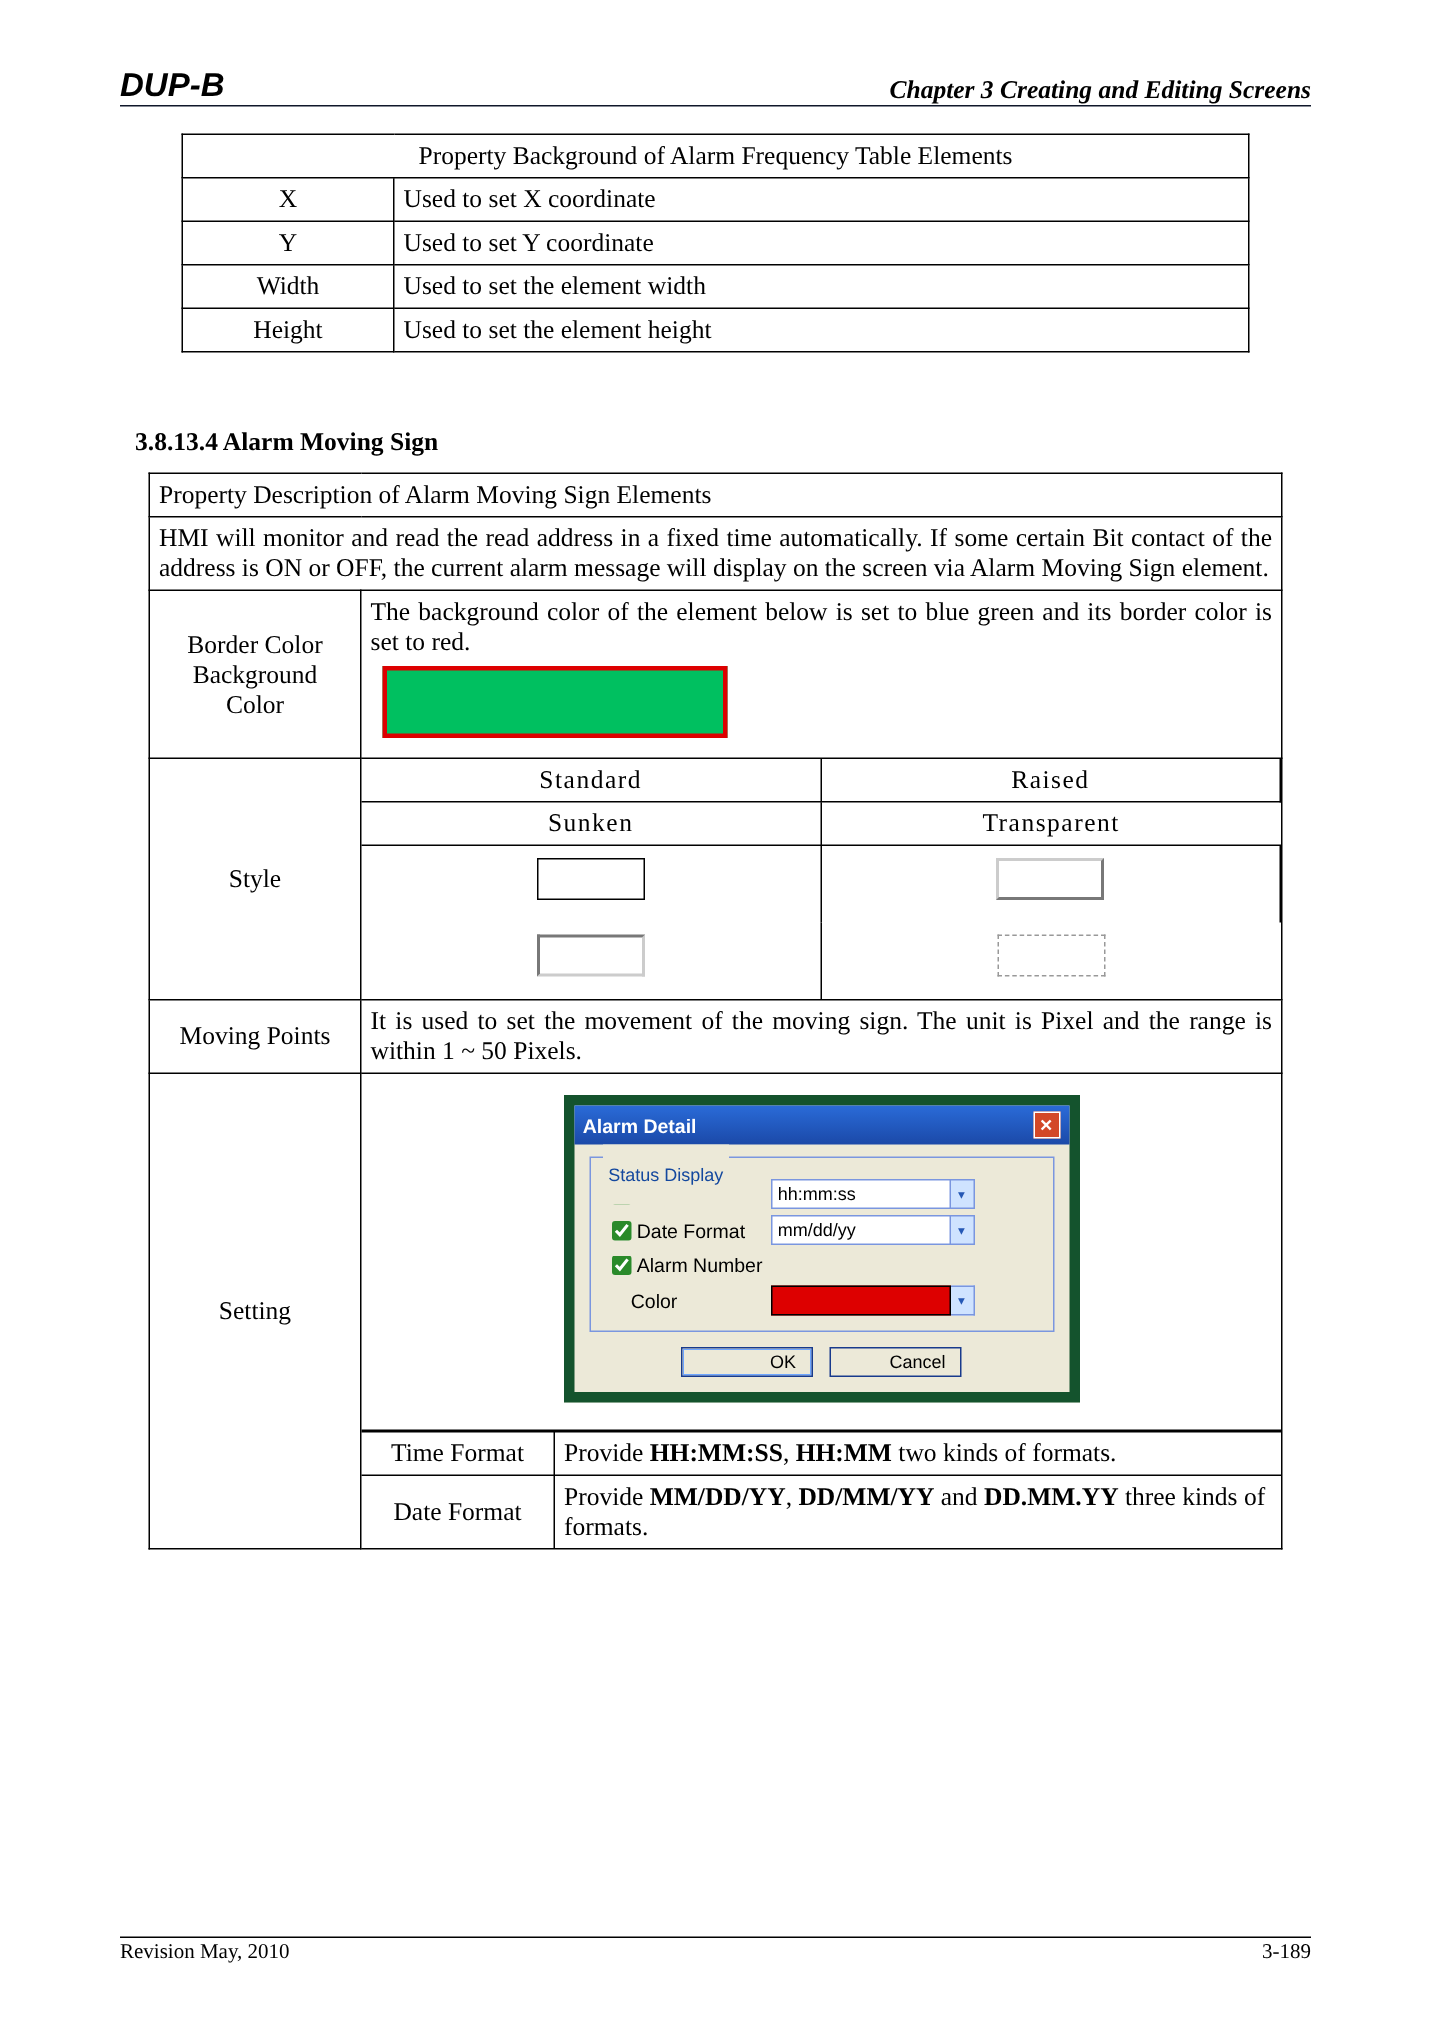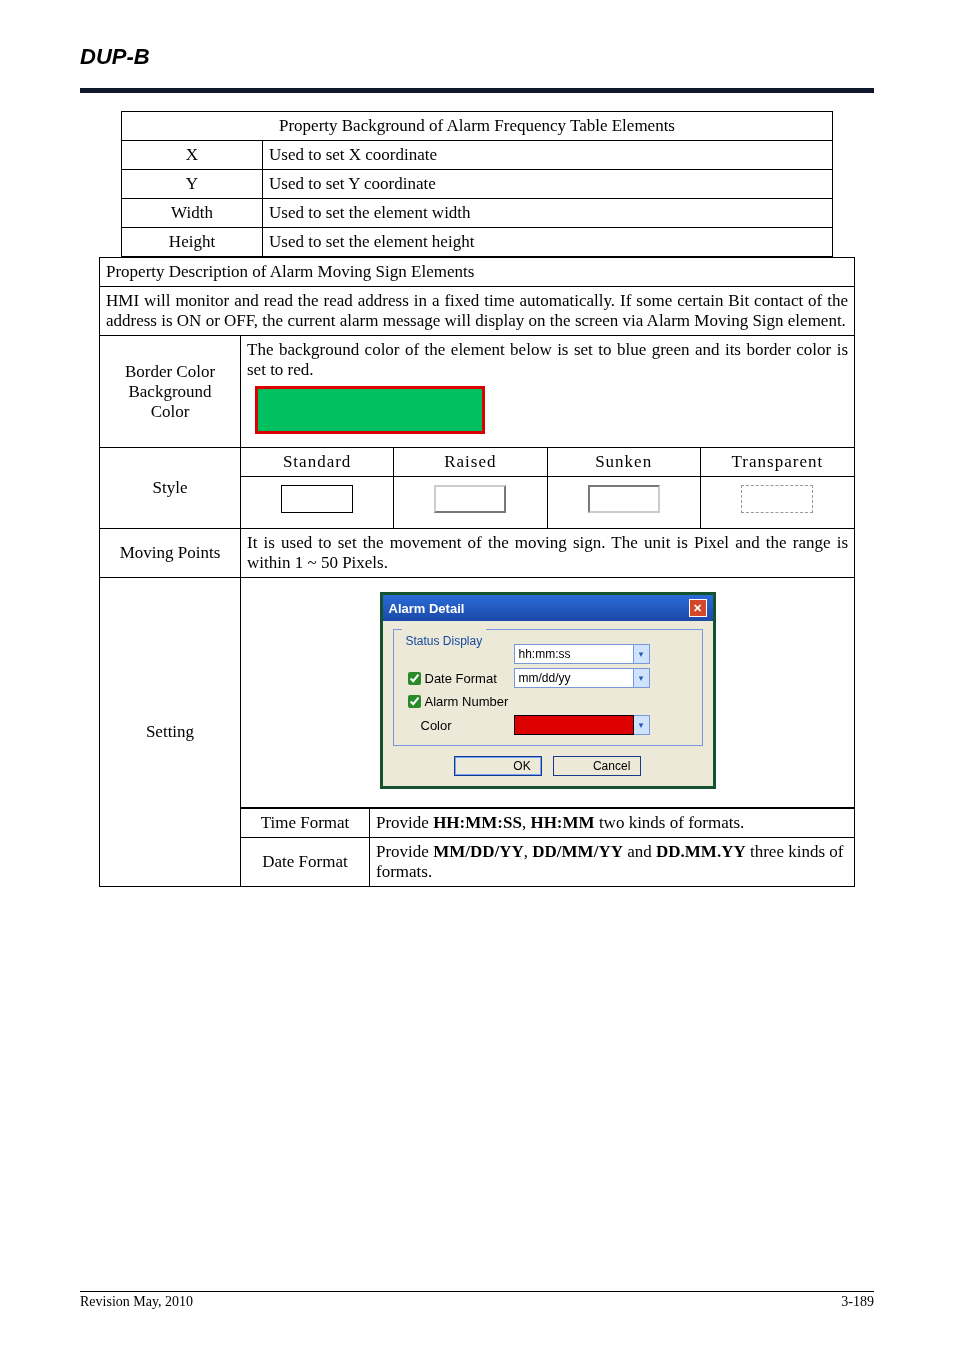--- a/index.html
+++ b/index.html
@@ -12,22 +12,22 @@
     position: relative;
     box-sizing: border-box;
   }
   .page-content {
     padding: 44px 80px 0 80px;
   }
   .header-row {
     display: flex;
     justify-content: space-between;
     align-items: flex-end;
-    border-bottom: 5px solid #0f172a;
-    padding-bottom: 18px;
+    border-bottom: 1px solid #0f172a;
+    padding-bottom: 0;
     margin-bottom: 18px;
   }
   .logo {
     font-family: Arial, sans-serif;
     font-weight: bold;
     font-style: italic;
     font-size: 22px;
     letter-spacing: 0px;
   }
   .chapter-title {
@@ -72,21 +72,21 @@
   }
   table.props2 .label-col2 {
     width: 128px;
     text-align: center;
   }
   .justify {
     text-align: justify;
   }
   .style-cell-grid {
     display: grid;
-    grid-template-columns: repeat(4, 1fr);
+    grid-template-columns: repeat(2, 1fr);
     text-align: center;
   }
   .style-header {
     border-bottom: 1px solid #000;
     border-right: 1px solid #000;
     padding: 4px 0;
     letter-spacing: 1px;
   }
   .style-header:last-of-type { border-right: none; }
   .style-img-cell {
@@ -112,21 +112,21 @@
     box-sizing: border-box;
     margin: 6px 0 4px 8px;
   }
 
   
   .dialog {
     width: 330px;
     margin: 6px auto 10px auto;
     font-family: Tahoma, Arial, sans-serif;
     font-size: 13px;
-    border: 3px solid #14532d;
+    border: 7px solid #14532d;
     background: #ece9d8;
   }
   .dialog-title {
     background: linear-gradient(to bottom, #2a6bd8, #1b49a8);
     color: #fff;
     padding: 4px 6px;
     display:flex;
     justify-content: space-between;
     align-items:center;
     font-weight: bold;
@@ -226,20 +226,21 @@
   }
   .bold { font-weight: bold; }
 </style>
 </head>
 <body>
 
 <div class="page-content">
 
   <div class="header-row">
     <span class="logo">DUP-B</span>
+    <span class="chapter-title">Chapter 3 Creating and Editing Screens</span>
   </div>
 
   <table class="props">
     <tbody>
         <tr class="title-row">
           <td colspan="2">Property Background of Alarm Frequency Table Elements</td>
         </tr>
     <tr>
       <td class="label-col">X</td>
       <td>Used to set X coordinate</td>
@@ -252,20 +253,21 @@
       <td class="label-col">Width</td>
       <td>Used to set the element width</td>
     </tr>
     <tr>
       <td class="label-col">Height</td>
       <td>Used to set the element height</td>
     </tr>
   </tbody>
     </table>
 
+  <div class="section-heading">3.8.13.4 Alarm Moving Sign</div>
 
   <table class="props2">
     <tbody>
         <tr class="title-row">
           <td colspan="2">Property Description of Alarm Moving Sign Elements</td>
         </tr>
     <tr>
           <td colspan="2" class="justify">HMI will monitor and read the read address in a fixed time automatically. If some certain Bit contact of the address is ON or OFF, the current alarm message will display on the screen via Alarm Moving Sign element.</td>
         </tr>
 

